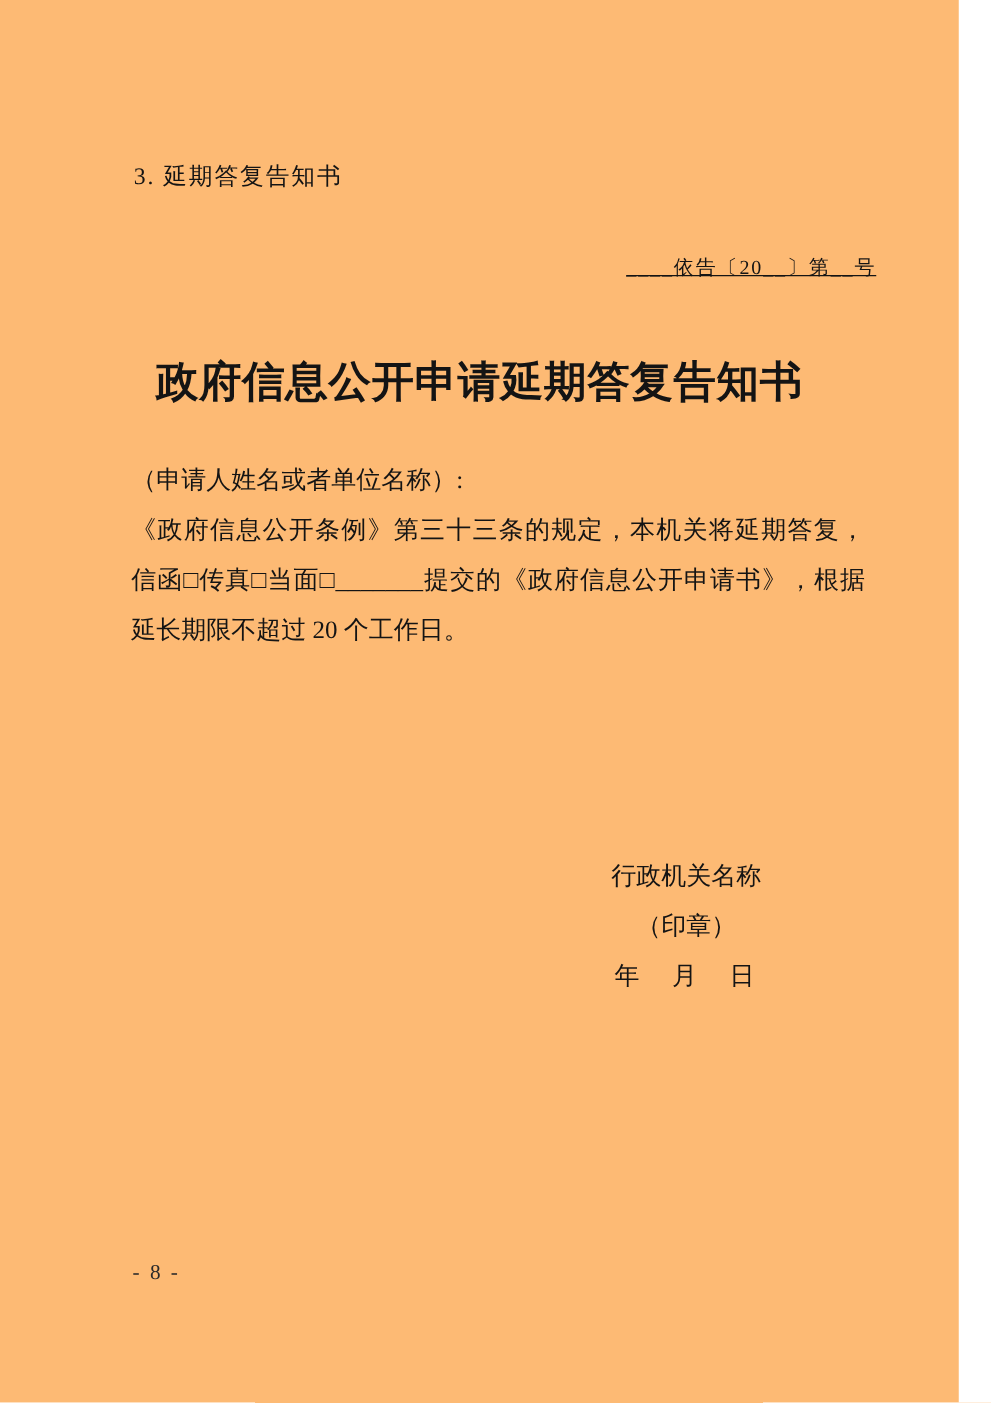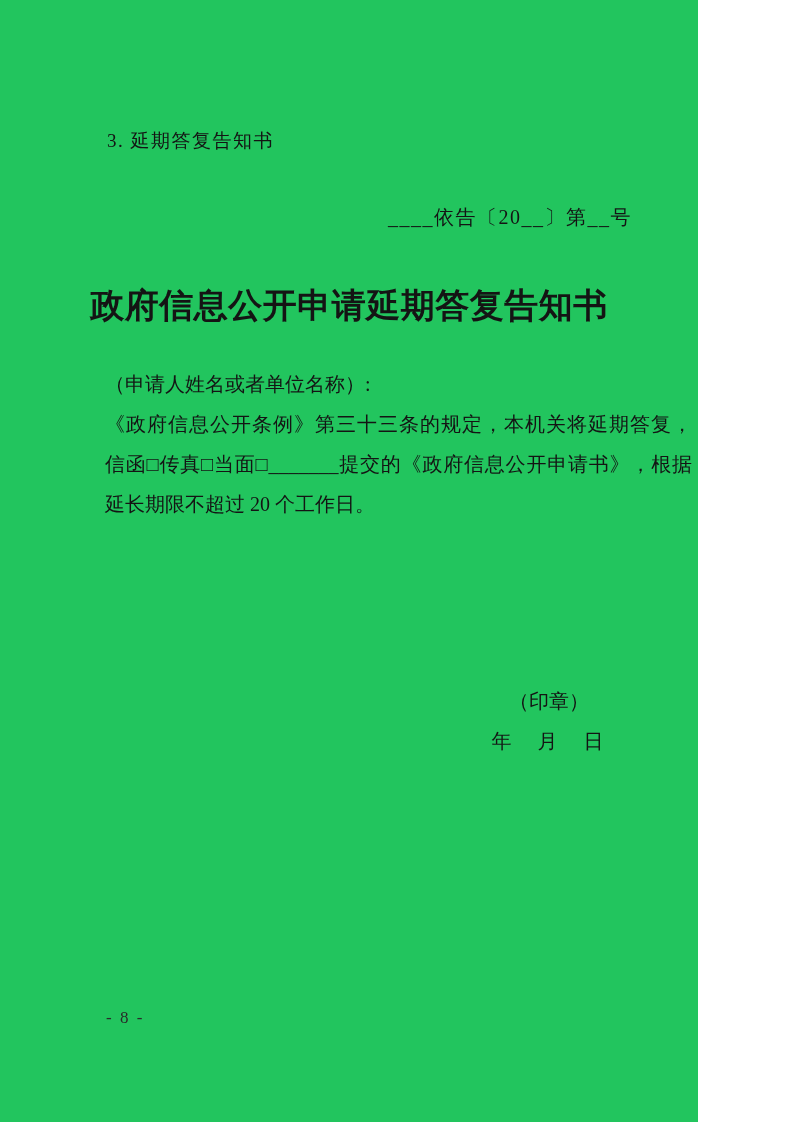--- a/index.html
+++ b/index.html
@@ -2,42 +2,43 @@
 <html><head>
 <meta charset="utf-8">
 <style>
   html, body {
     margin: 0;
     padding: 0;
     background: #ffffff;
   }
   .page {
     position: relative;
-    width: 698px;
+    width: 767px;
     height: 1122px;
-    background: #22c55e;
+    background: #fdba74;
     color: #141414;
     font-family: "Liberation Serif", "DejaVu Serif", serif;
     overflow: hidden;
   }
   .section-heading {
     position: absolute;
     left: 107px;
     top: 128px;
     font-size: 19px;
     letter-spacing: 1.5px;
     white-space: nowrap;
   }
   .doc-number {
     position: absolute;
     right: 66px;
     top: 204px;
-    font-size: 20px;
+    font-size: 16px;
     letter-spacing: 1.5px;
     white-space: nowrap;
+    text-decoration: underline;
   }
   .doc-title {
     position: absolute;
     left: 0;
     right: 0;
     top: 283px;
     margin: 0;
     text-align: center;
     font-size: 34px;
     font-weight: 700;
@@ -100,19 +101,20 @@
   <div class="doc-title">政府信息公开申请延期答复告知书</div>
 
   <div class="doc-body">
     <div class="line">（申请人姓名或者单位名称）:</div>
     <div class="line fill">《政府信息公开条例》第三十三条的规定，本机关将延期答复，</div>
     <div class="line fill">信函□传真□当面□_______提交的《政府信息公开申请书》，根据</div>
     <div class="line">延长期限不超过 20 个工作日。</div>
   </div>
 
   <div class="signature">
+    <div class="sig-line">行政机关名称</div>
     <div class="sig-line">（印章）</div>
     <div class="sig-line date">年　月　日</div>
   </div>
 
   <div class="page-number">- 8 -</div>
 
 </div>
 
 </body></html>

